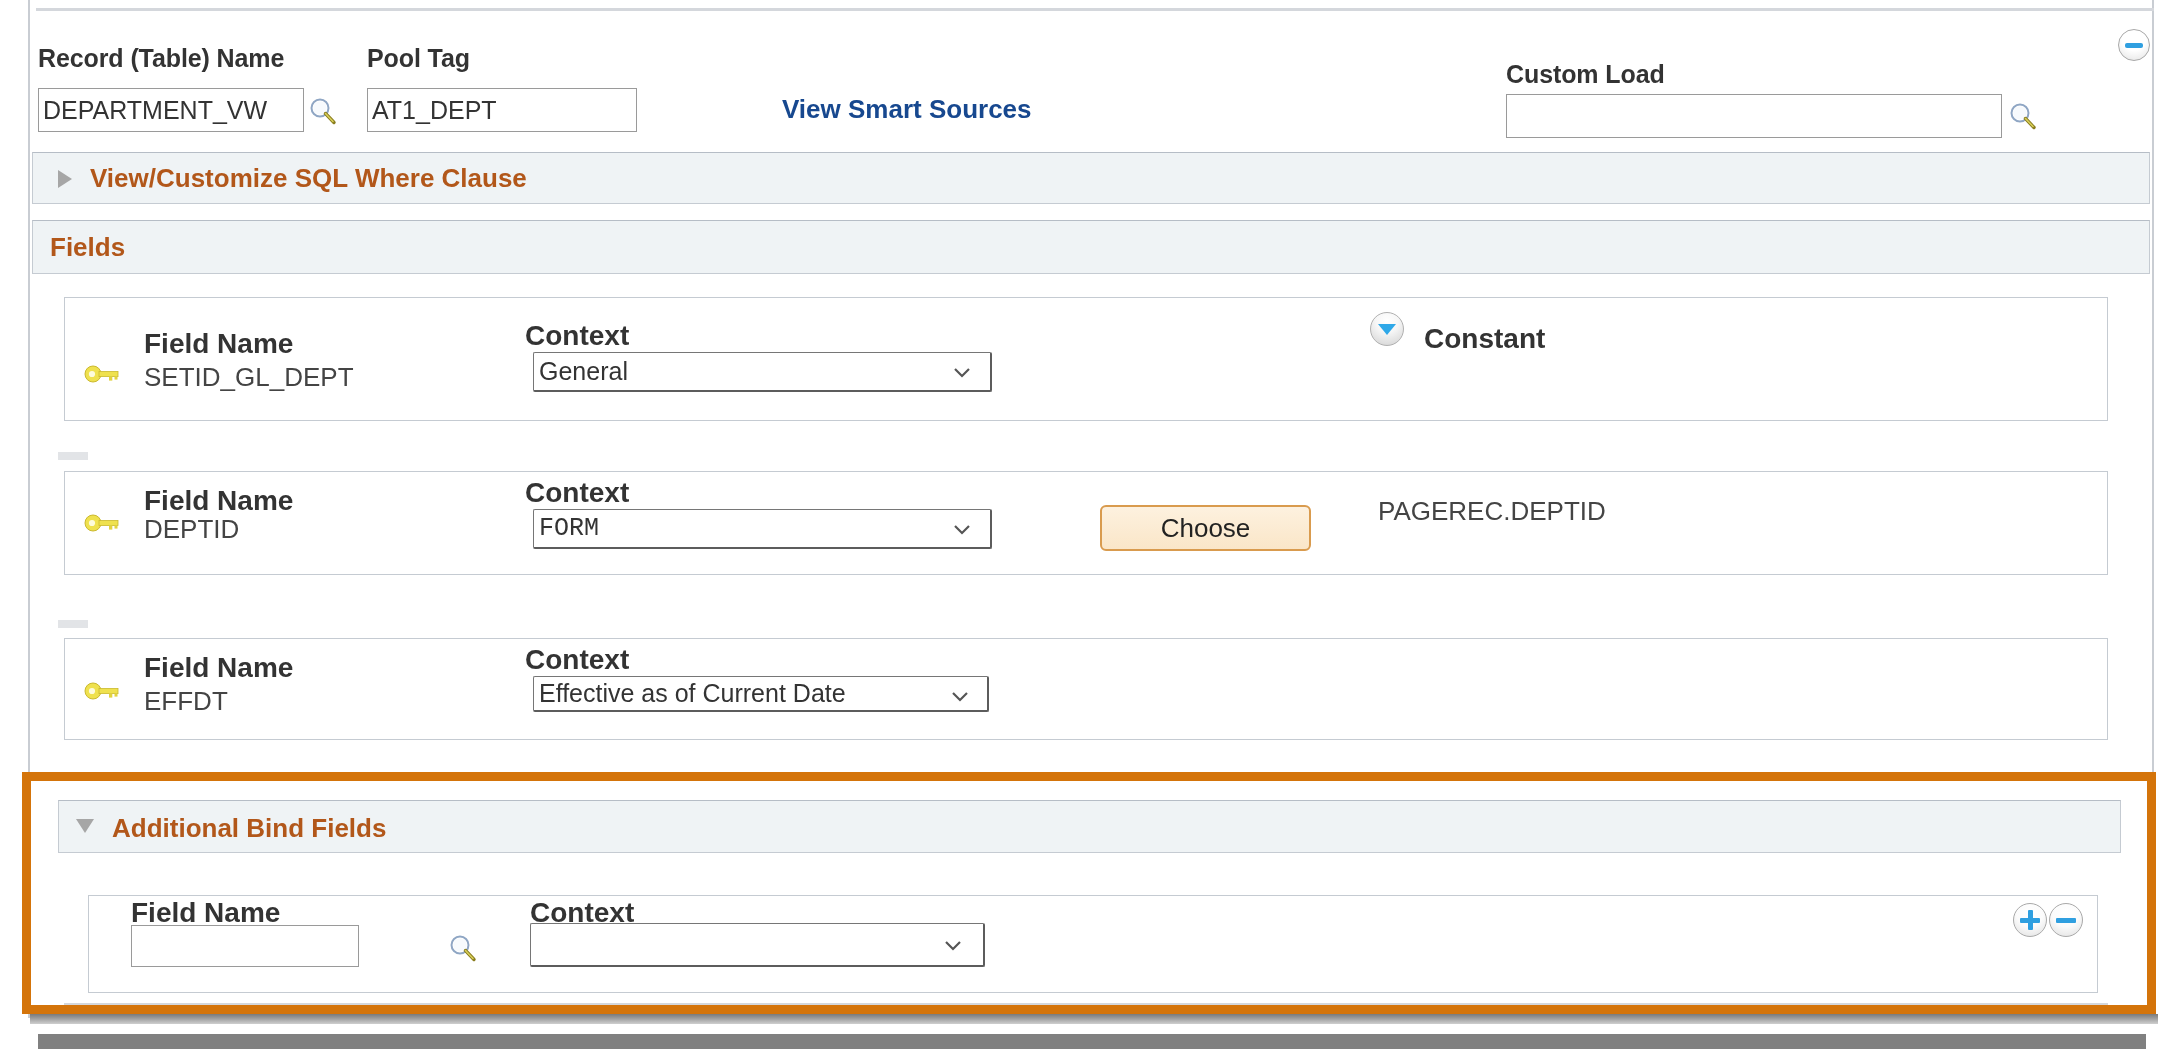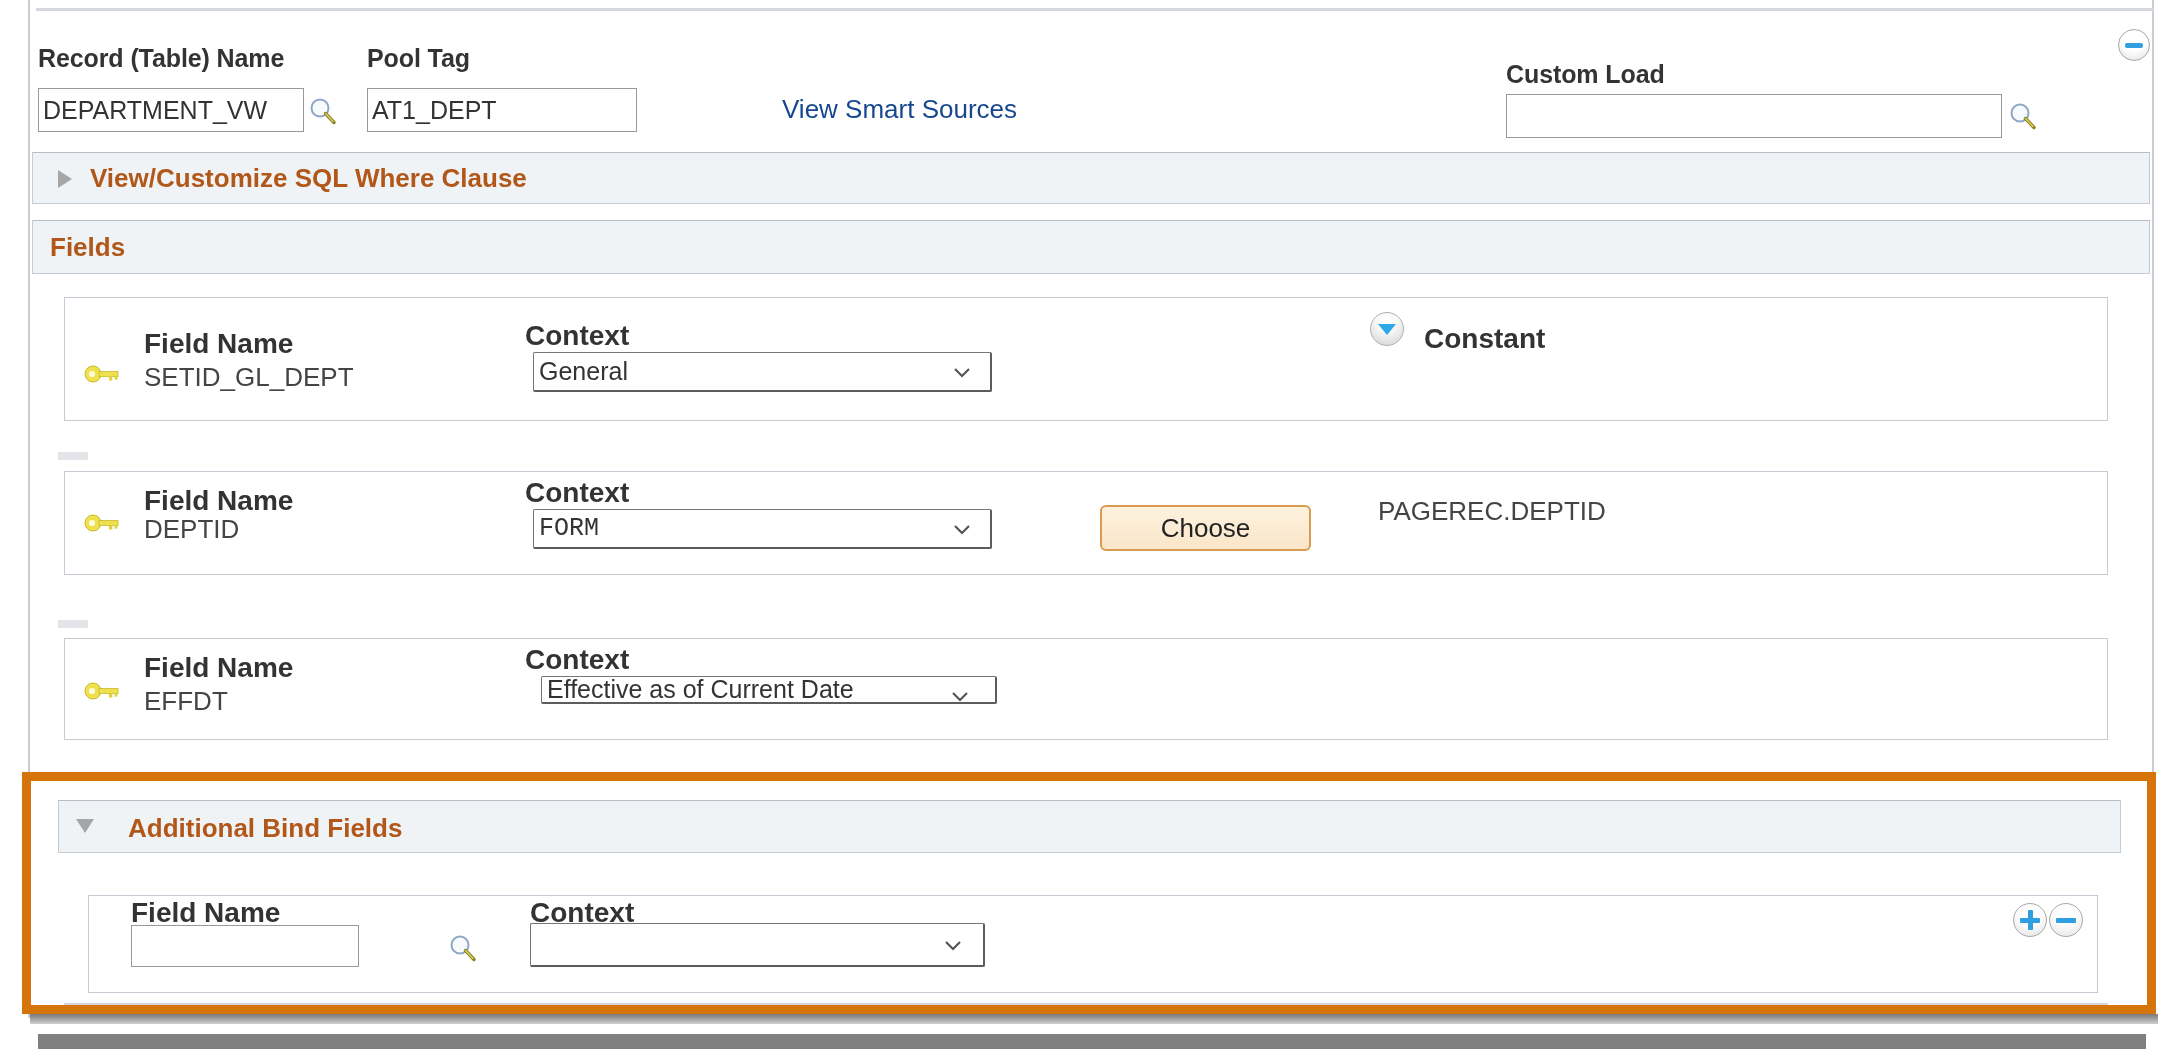--- a/index.html
+++ b/index.html
@@ -66,21 +66,21 @@
     width: 30px;
     height: 30px;
     cursor: pointer;
   }
 
   .link {
     position: absolute;
     font-size: 26px;
     color: #17488f;
     text-decoration: none;
-    font-weight: normal;
+    font-weight: bold;
     white-space: nowrap;
     cursor: pointer;
   }
 
   
   .round-btn {
     position: absolute;
     width: 32px;
     height: 32px;
     border-radius: 50%;
@@ -377,33 +377,33 @@
       <circle cx="8" cy="11" r="3.1" fill="#fdfbdc"></circle>
       <rect x="15" y="8.4" width="19" height="5.2" fill="#efe14e" stroke="#cbb92f" stroke-width="0.8"></rect>
       <rect x="25" y="13.4" width="3.3" height="4.2" fill="#e2d23f"></rect>
       <rect x="30.5" y="13.4" width="3" height="3.2" fill="#e2d23f"></rect>
     </svg>
   </span>
   <div class="sub-label" style="left:144px; top:652px;">Field Name</div>
   <div class="val-text" style="left:144px; top:686px;">EFFDT</div>
   <div class="sub-label" style="left:525px; top:644px;">Context</div>
   <div class="sel-wrap" style="left:533px; top:676px;">
-    <select class="sel" style="left:0; top:0; width:456px; height:28px;margin-left:8px;">
+    <select class="sel" style="left:0; top:0; width:456px; height:36px;">
       <option>Effective as of Current Date</option>
     </select>
     <svg class="sel-caret" style="left:418px; top:12px;" viewBox="0 0 18 18">
       <polyline points="2,5 9,12 16,5" fill="none" stroke="#555555" stroke-width="2.2"></polyline>
     </svg>
   </div>
 
   <div class="panel-sep" style="left:64px; top:1003px; width:2044px; height:2px;"></div>
 
   <div class="group-bar" style="left:58px; top:800px; width:2063px; height:53px;"></div>
   <span class="tri-down" style="left:76px; top:819px;"></span>
-  <div class="group-title" style="left:128px; top:813px;text-align:right;">Additional Bind Fields</div>
+  <div class="group-title" style="left:112px; top:813px;text-align:right;">Additional Bind Fields</div>
 
   <div class="field-row" style="left:88px; top:895px; width:2010px; height:98px;"></div>
   <div class="sub-label" style="left:131px; top:897px;">Field Name</div>
   <input class="txtbox" style="left: 131px; top: 925px; width: 228px; height: 42px;" value="">
   <span class="mag" style="left:448px; top:933px;">
     <svg width="30" height="30" viewBox="0 0 30 30">
       <circle cx="12" cy="12" r="8.5" fill="none" stroke="#8fa6c4" stroke-width="2"></circle>
       <circle cx="12" cy="12" r="6.8" fill="#f2f7fc" opacity="0.65"></circle>
       <line x1="17.5" y1="17.5" x2="26" y2="26.5" stroke="#8a7d1e" stroke-width="3.4" stroke-linecap="round"></line>
       <line x1="17.5" y1="17.5" x2="25" y2="25.5" stroke="#d8cf5a" stroke-width="1.6" stroke-linecap="round"></line>

